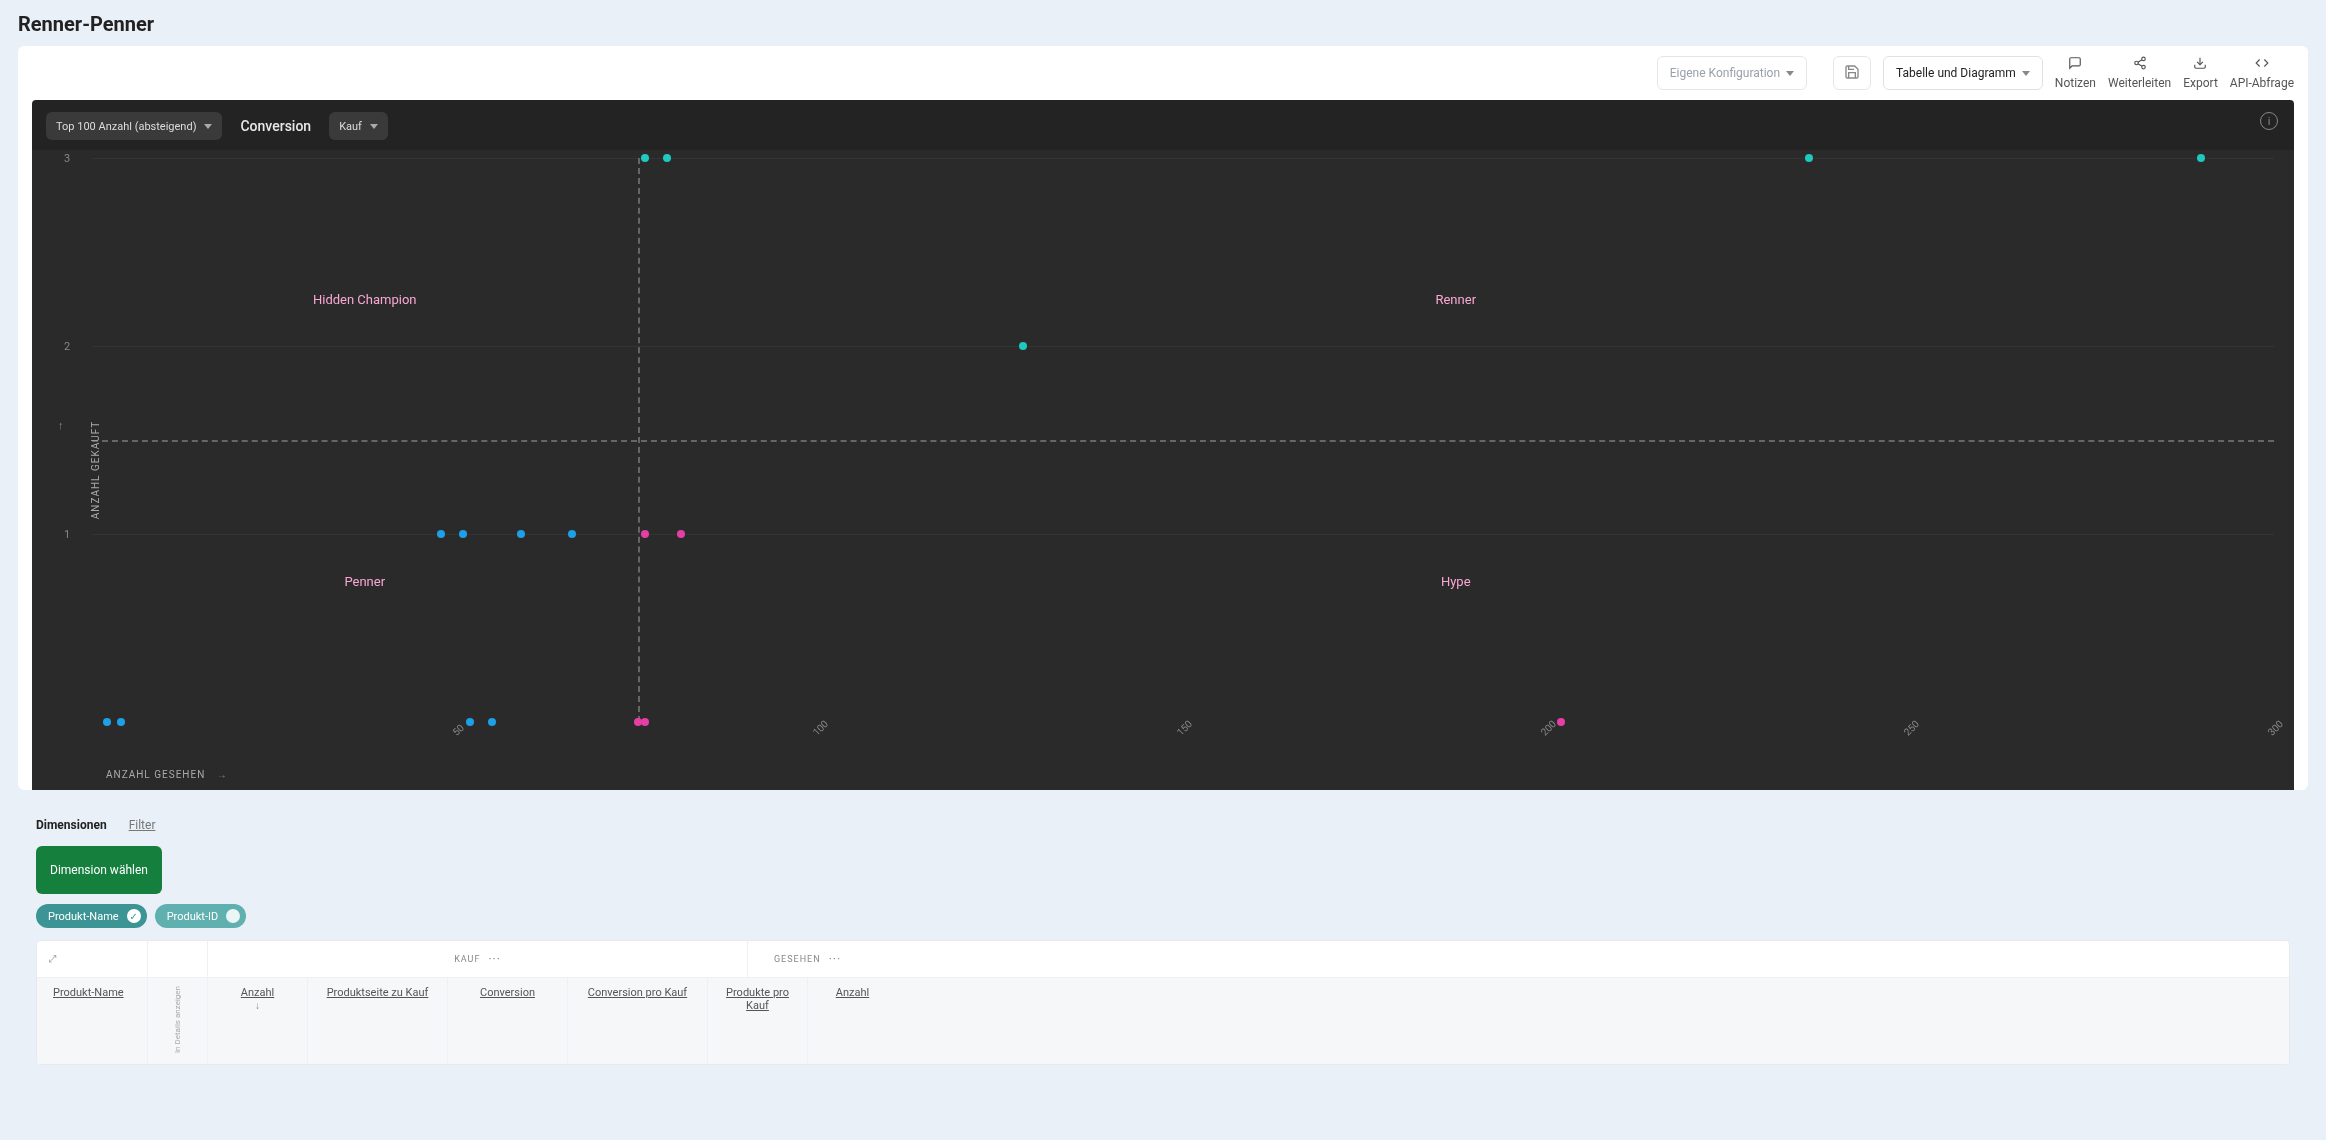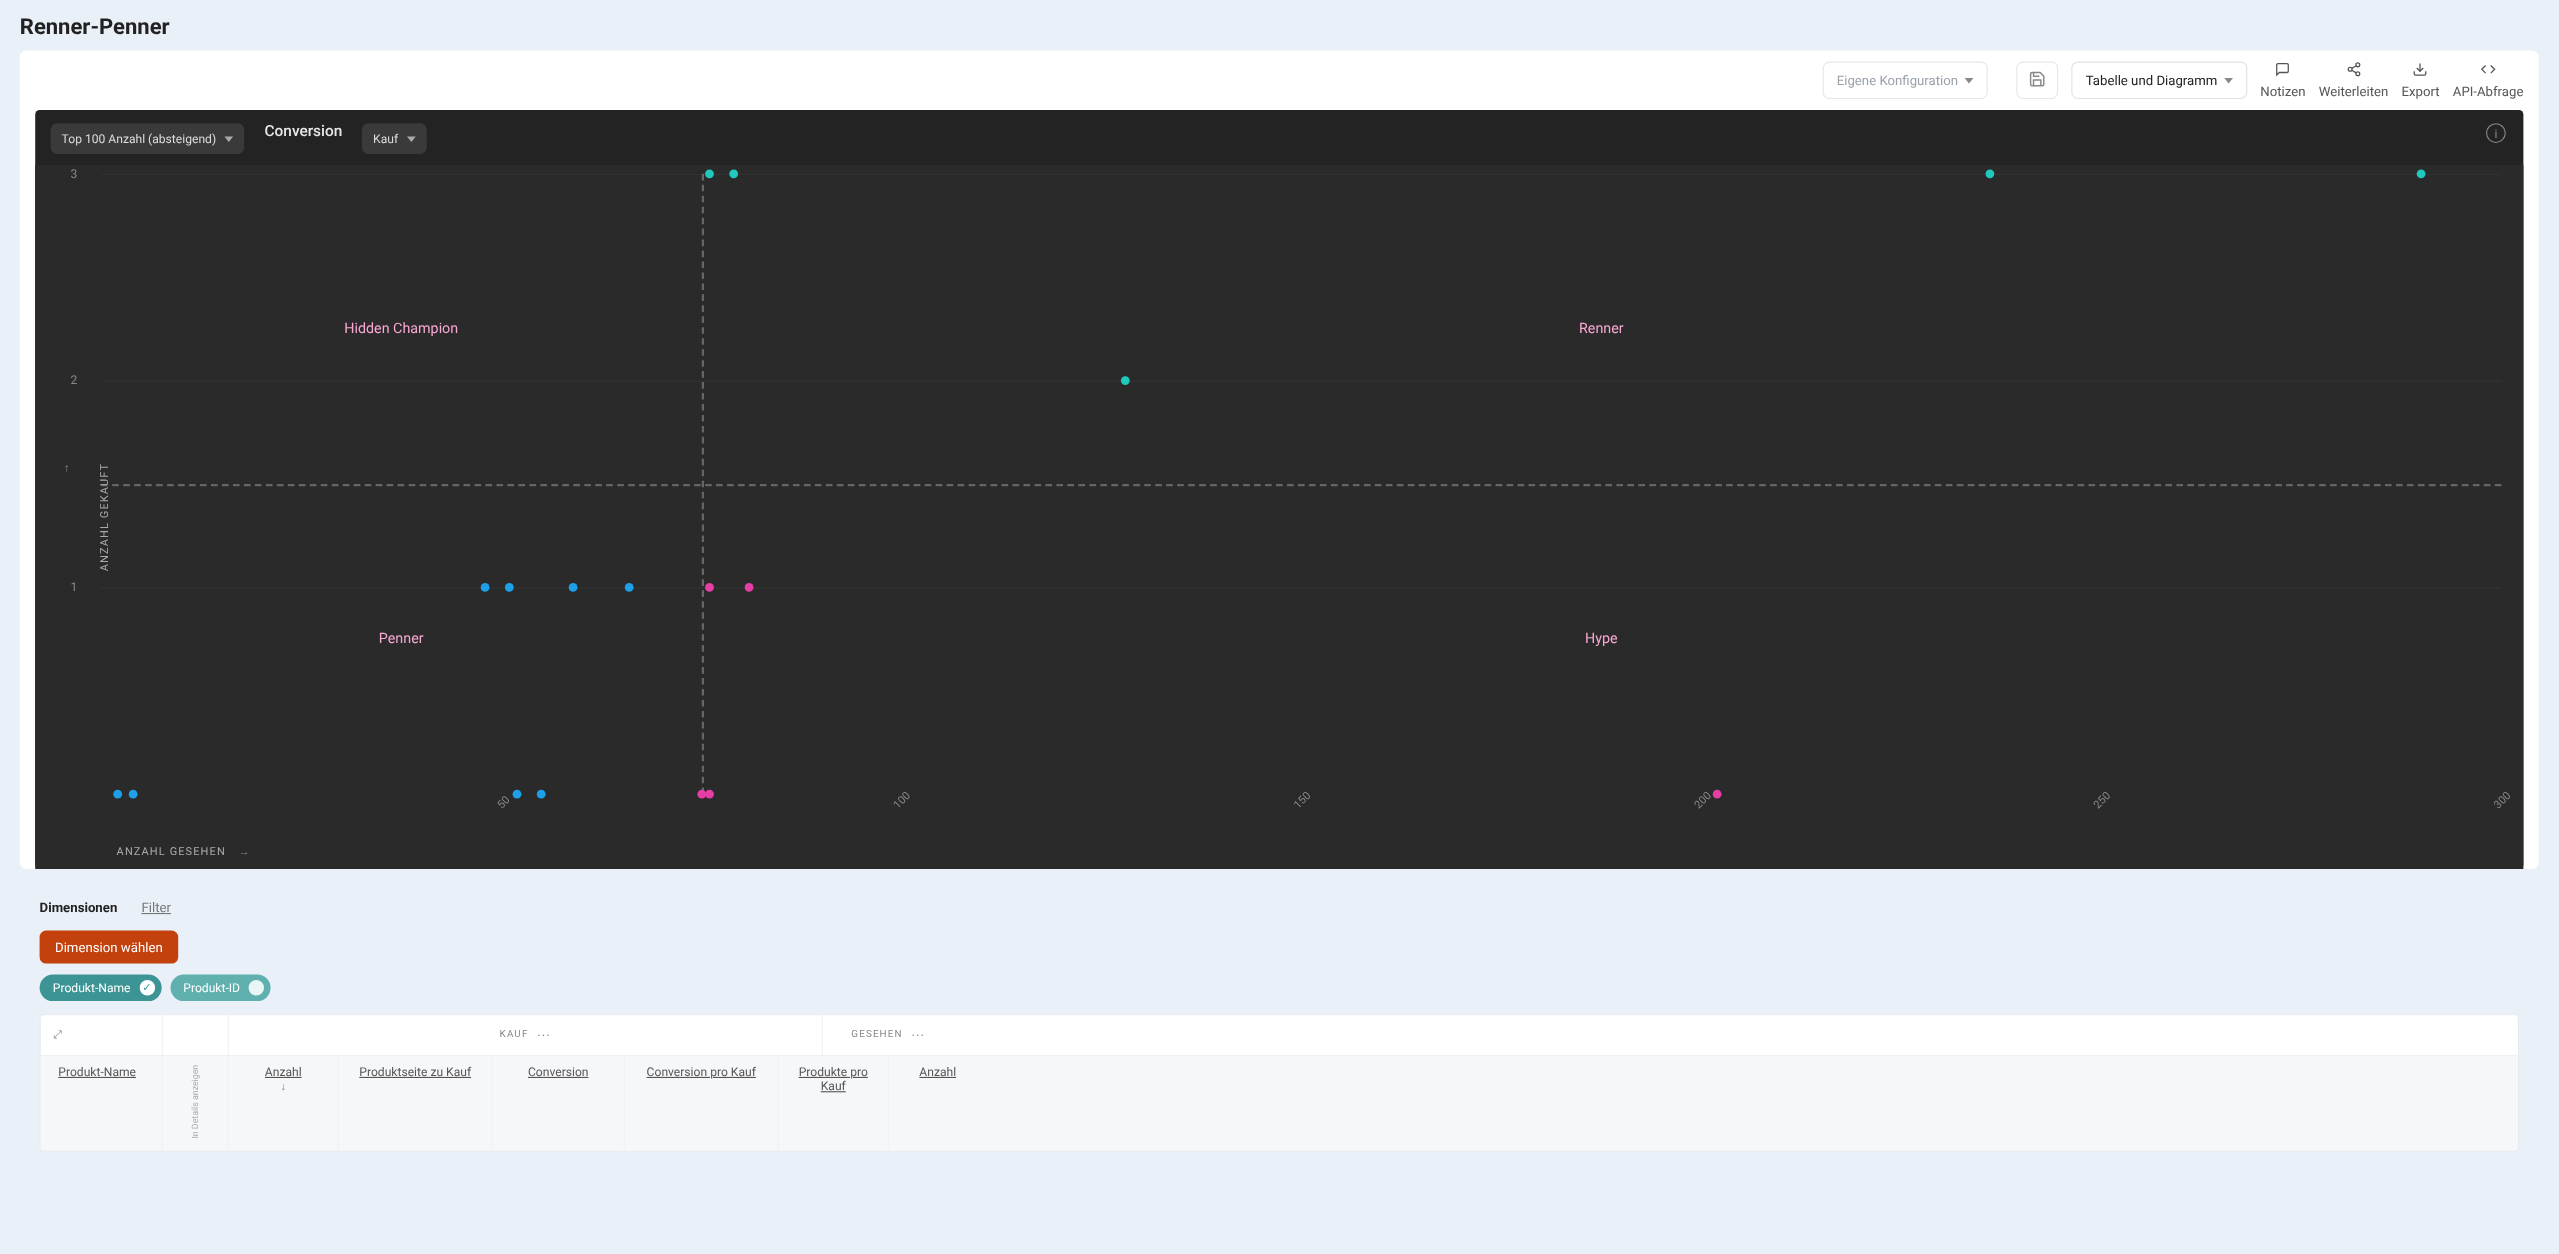--- a/index.html
+++ b/index.html
@@ -55,21 +55,21 @@
 
 .chart-wrap {
   background:#232323;
   margin: 0 14px 14px 14px;
   border-radius:4px;
   color:#ccc;
   position:relative;
   padding: 6px 0 0 0;
 }
 .chart-header {
-  display:flex; gap:18px;
+  display:flex; align-items:center; gap:18px;
   padding: 6px 14px 10px 14px;
 }
 .pill {
   display:inline-flex; align-items:center; gap:8px;
   background:#3a3a3a; color:#ddd; border-radius:6px;
   height:28px; padding:0 10px; font-size:11px;
 }
 .pill .chev { width:0;height:0;border-left:4px solid transparent;border-right:4px solid transparent;border-top:5px solid #aaa; }
 .chart-label-title { color:#e8e8e8; font-size:14px; font-weight:500; }
 .info-icon {
@@ -131,22 +131,22 @@
 .bottom-section {
   padding: 14px 18px 0 18px;
 }
 .tabs-row {
   display:flex; gap:22px; font-size:12px;
 }
 .tab { font-weight:700; color:#222; cursor:pointer; }
 .tab.inactive { font-weight:400; color:#777; text-decoration:underline; }
 .dim-btn {
   display:inline-flex; align-items:center;
-  background:#c2410c; color:#fff; border-radius:6px;
-  height:30px; padding:4px 14px; font-size:12px;
+  background:#15803d; color:#fff; border-radius:6px;
+  height:48px; padding:4px 14px; font-size:12px;
   margin-top:14px; cursor:pointer;
 }
 .chips-row {
   display:flex; gap:8px; margin-top:10px;
 }
 .chip {
   display:inline-flex; align-items:center; gap:8px;
   background:#3c9594; color:#fff; border-radius:16px;
   height:24px; padding:0 6px 0 12px; font-size:11px;
 }

